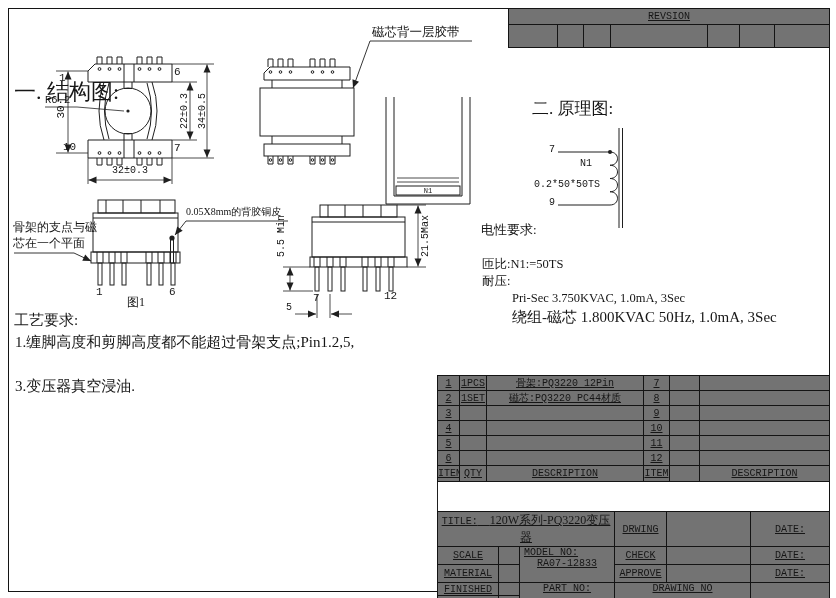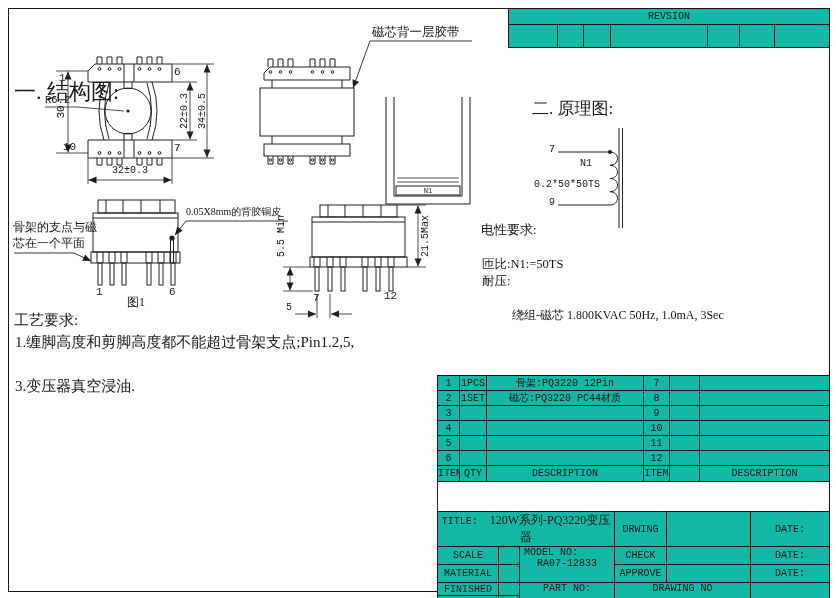--- a/index.html
+++ b/index.html
@@ -8,21 +8,21 @@
   .sheet-border{position:absolute;left:8px;top:8px;width:822px;height:584px;
          box-sizing:border-box;border:1.5px solid #141414;}
   svg.draw{position:absolute;left:0;top:0;}
   .lbl{position:absolute;white-space:nowrap;line-height:1.1;color:#161616;}
   .mono{font-family:"Liberation Mono",monospace;}
   .cjk{font-family:"Liberation Serif",serif;}
   .vlbl{position:absolute;white-space:nowrap;transform:translate(-50%,-50%) rotate(-90deg);
         font-family:"Liberation Mono",monospace;color:#161616;}
   .clbl{position:absolute;white-space:nowrap;transform:translateX(-50%);
         font-family:"Liberation Mono",monospace;color:#161616;}
-  table.grid{position:absolute;border-collapse:collapse;table-layout:fixed;background:#14b8a6;}
+  table.grid{position:absolute;border-collapse:collapse;table-layout:fixed;background:#737373;text-decoration:underline;}
   table.grid td{border:1px solid #141414;padding:0;text-align:center;vertical-align:middle;
         font-family:"Liberation Mono",monospace;font-size:10px;color:#161616;overflow:hidden;}
   td.tl{text-align:left;padding-left:4px;}
   td.sm{font-size:9px;}
   .deschn{font-family:"Liberation Serif",serif;font-size:11px;}
 </style>
 </head>
 <body>
 
 <div class="sheet">
@@ -171,21 +171,22 @@
   <div class="clbl" style="left:428px;top:186.5px;font-size:7px;">N1</div>
 
   <div class="lbl mono" style="left:549px;top:144px;font-size:10px;">7</div>
   <div class="lbl mono" style="left:580px;top:158px;font-size:10px;">N1</div>
   <div class="lbl mono" style="left:534px;top:179px;font-size:10px;">0.2*50*50TS</div>
   <div class="lbl mono" style="left:549px;top:197px;font-size:10px;">9</div>
 
   <div class="lbl cjk" style="left:481px;top:223px;font-size:13px;">电性要求:</div>
   <div class="lbl cjk" style="left:482px;top:258px;font-size:12.5px;">匝比:N1:=50TS</div>
   <div class="lbl cjk" style="left:482px;top:275px;font-size:12.5px;">耐压:</div>
-  <div class="lbl cjk" style="left:512px;top:309px;font-size:12px;font-family:Liberation Serif, serif;">绕组-磁芯  1.800KVAC 50Hz, 1.0mA, 3Sec</div>
+  <div class="lbl cjk" style="left:512px;top:292px;font-size:12.5px;">Pri-Sec  3.750KVAC, 1.0mA, 3Sec</div>
+  <div class="lbl cjk" style="left:512px;top:309px;font-size:15px;font-family:Liberation Serif, serif;">绕组-磁芯  1.800KVAC 50Hz, 1.0mA, 3Sec</div>
 
   <div class="lbl cjk" style="left:14px;top:312px;font-size:15px;">工艺要求:</div>
   <div class="lbl cjk" style="left:15px;top:334px;font-size:15px;">1.缠脚高度和剪脚高度都不能超过骨架支点;Pin1.2,5,</div>
   <div class="lbl cjk" style="left:15px;top:378px;font-size:15px;">3.变压器真空浸油.</div>
 
   <div class="lbl cjk" style="left:13px;top:221px;font-size:12px;">骨架的支点与磁</div>
   <div class="lbl cjk" style="left:13px;top:237px;font-size:12px;">芯在一个平面</div>
   <div class="lbl cjk" style="left:186px;top:206px;font-size:10px;">0.05X8mm的背胶铜皮</div>
   <div class="lbl mono" style="left:96px;top:286px;font-size:11px;">1</div>
   <div class="lbl mono" style="left:169px;top:286px;font-size:11px;">6</div>

